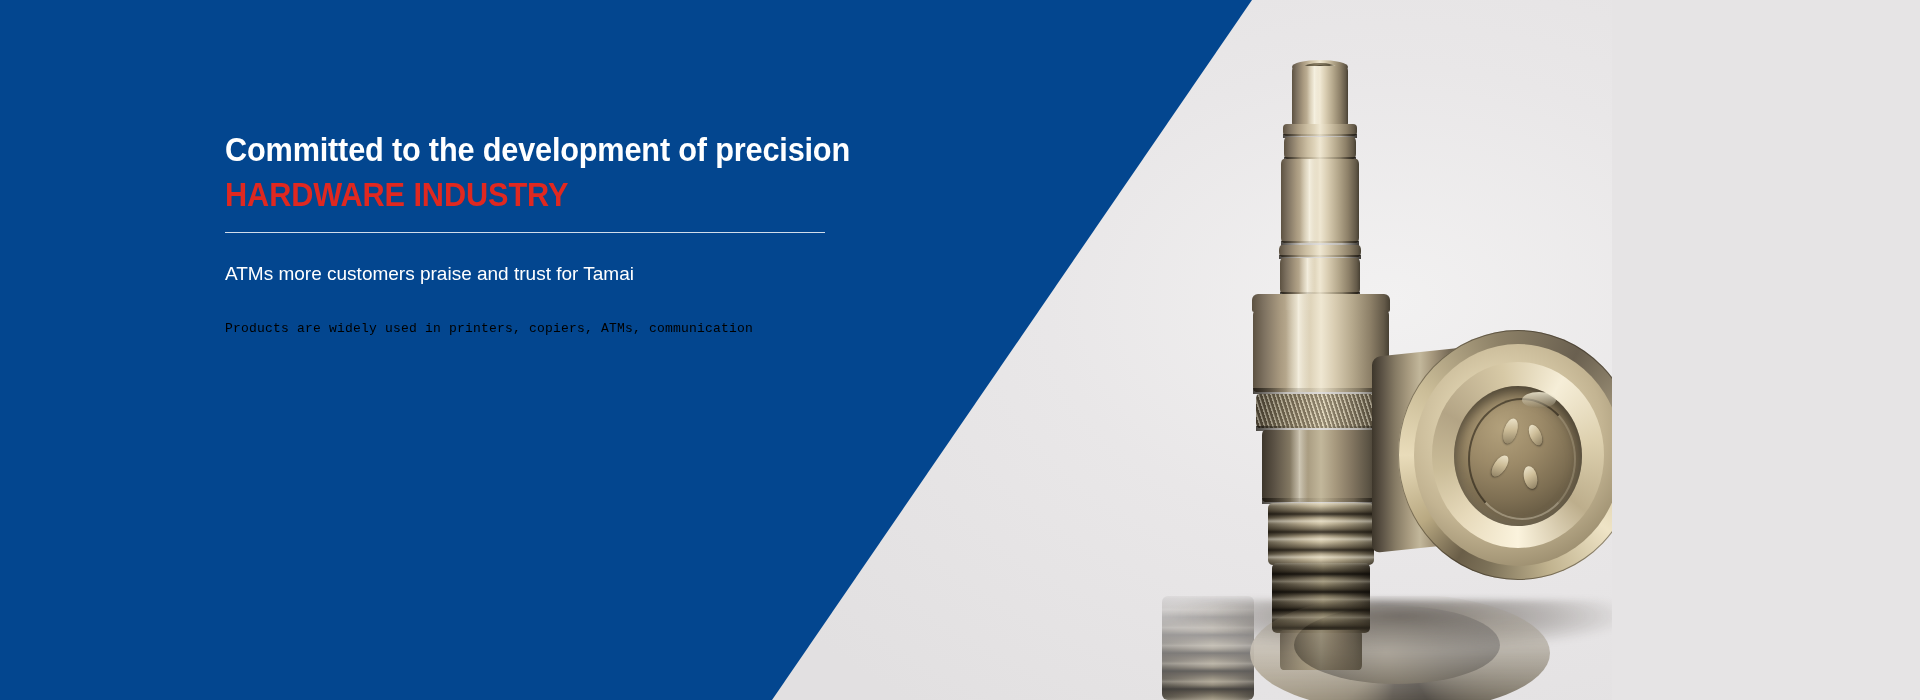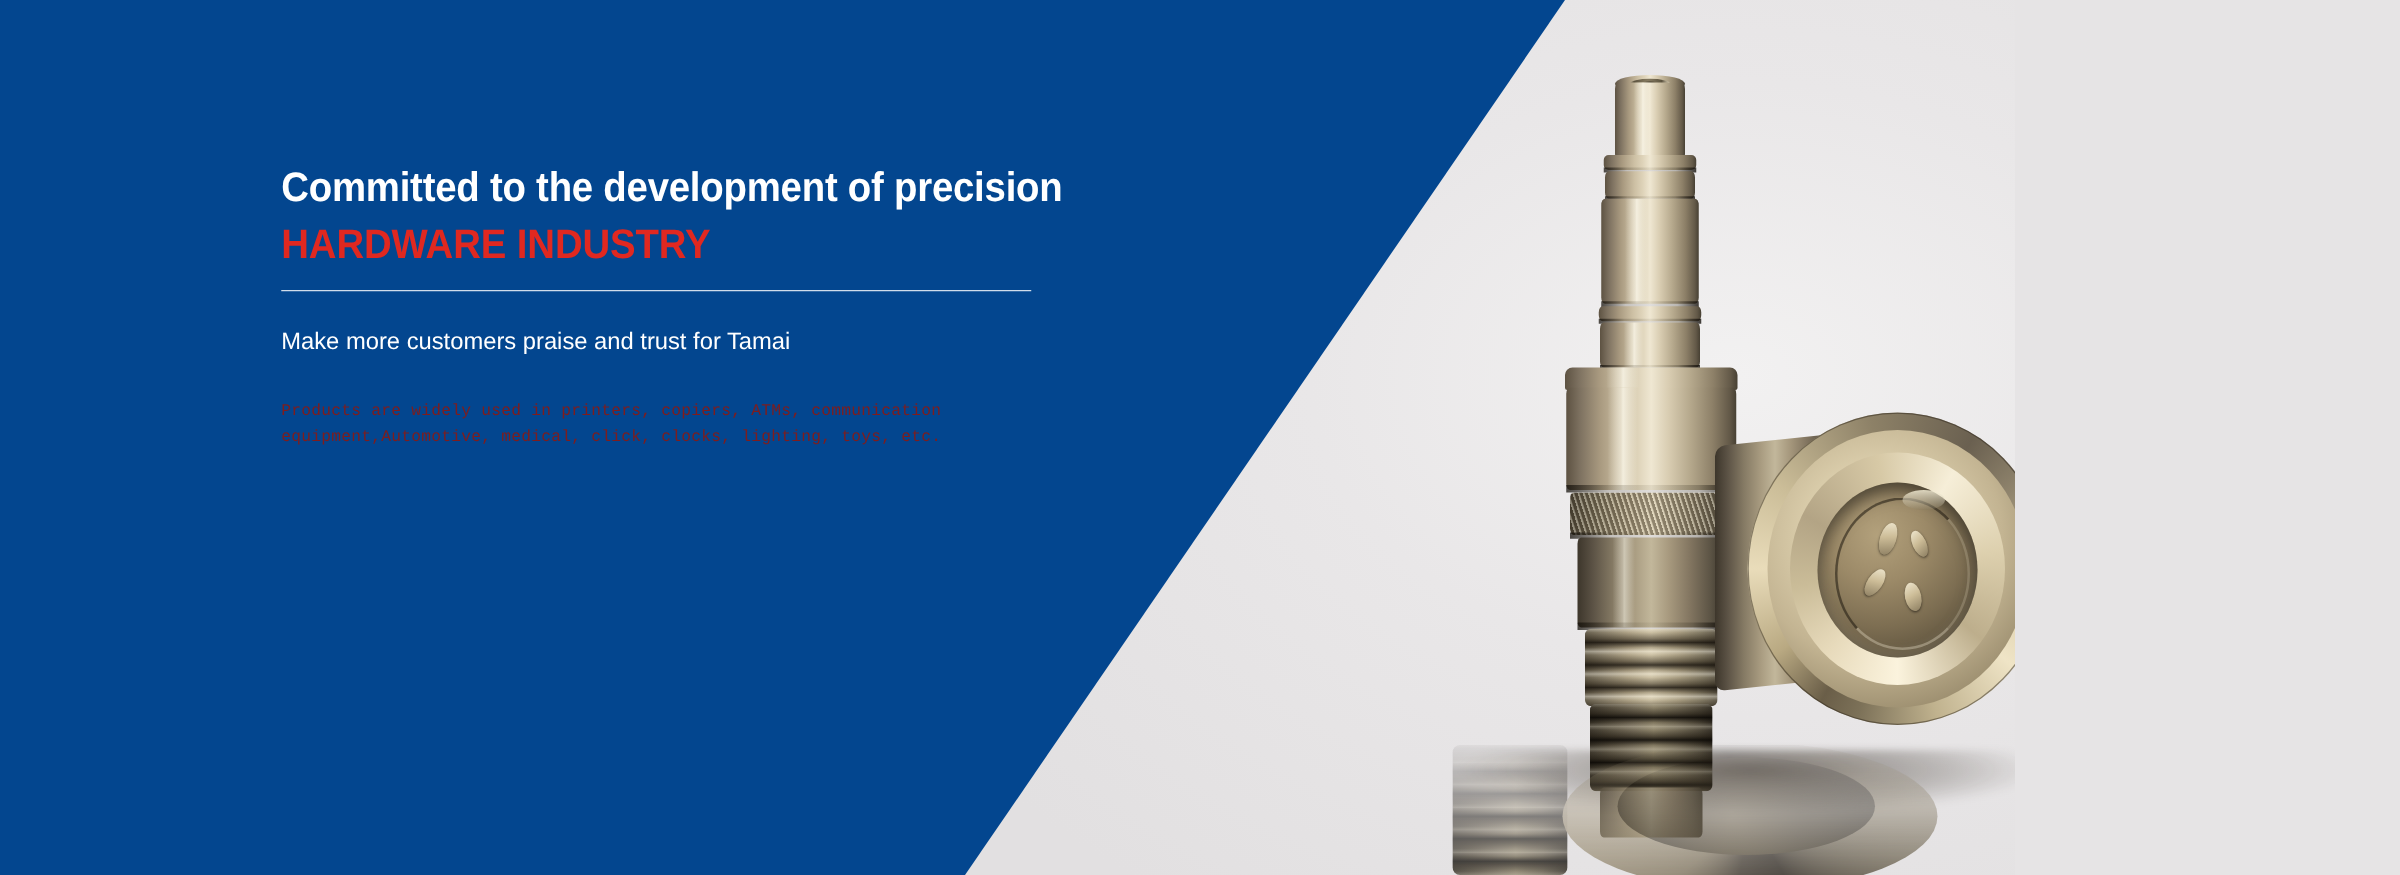--- a/index.html
+++ b/index.html
@@ -189,21 +189,21 @@
   .sub{
     margin-top:26px;
     color:#ffffff;
     font-size:19px;
     line-height:29px;
     font-weight:normal;
   }
   .sub div{white-space:nowrap;}
   .note{
     margin-top:30px;
-    color:#7f1d1d;
+    color:#000000;
     font-family:"Liberation Mono","DejaVu Sans Mono",monospace;
     font-size:13px;
     line-height:21px;
     letter-spacing:.2px;
   }
   .note div{white-space:nowrap;}
 </style>
 </head>
 <body>
 
@@ -292,22 +292,21 @@
 
   <div class="copy">
 
     <h1 class="headline">Committed to the development of precision</h1>
 
     <h2 class="headline-accent">HARDWARE INDUSTRY</h2>
 
     <div class="divider"></div>
 
     <div class="sub">
-      <div>Make more customers praise and trust for Tamai</div>
+      <div>ATMs more customers praise and trust for Tamai</div>
     </div>
 
     <div class="note">
       <div>Products are widely used in printers, copiers, ATMs, communication</div>
-      <div>equipment,Automotive, medical, click, clocks, lighting, toys, etc.</div>
     </div>
   </div>
 
 </div>
 
 </body></html>

